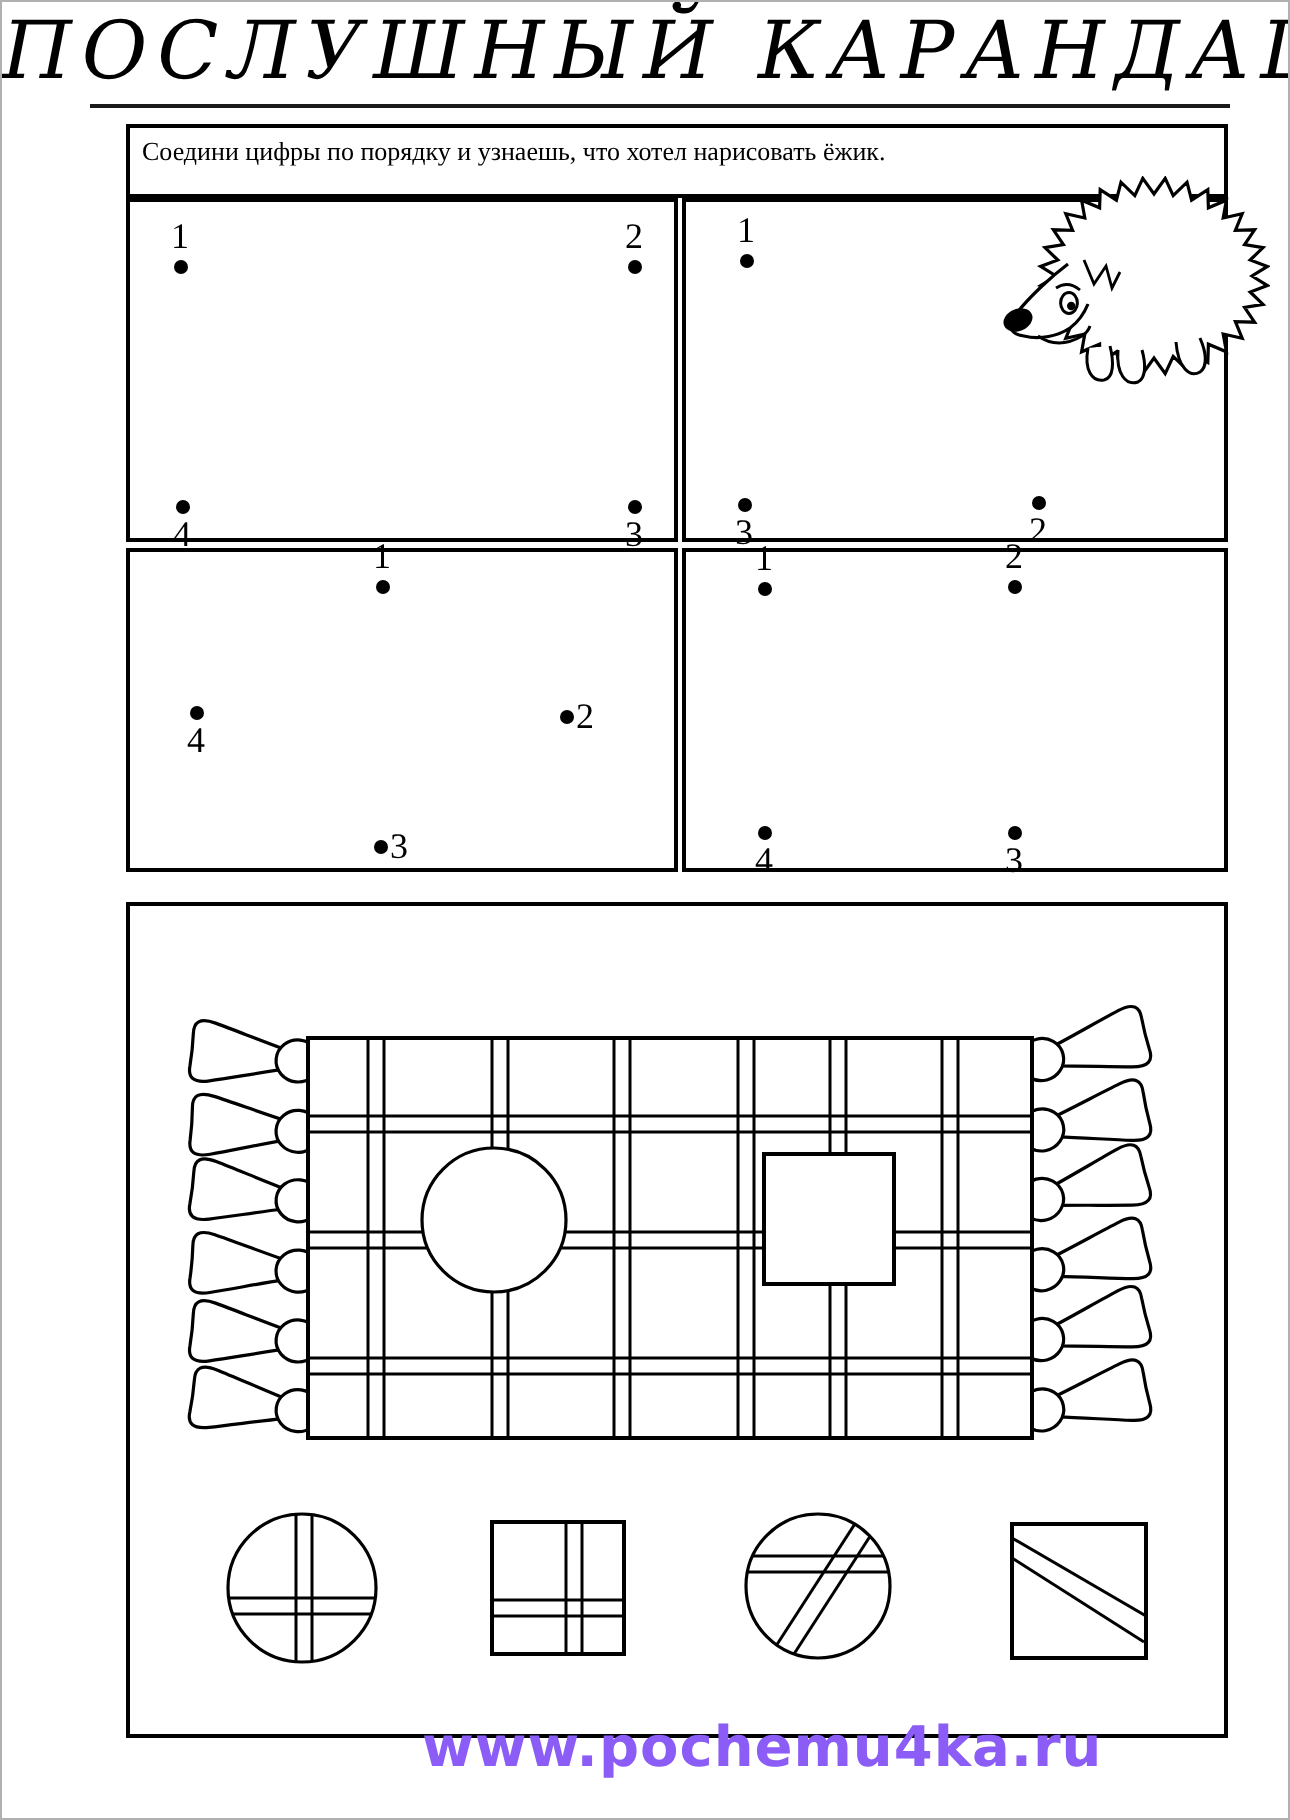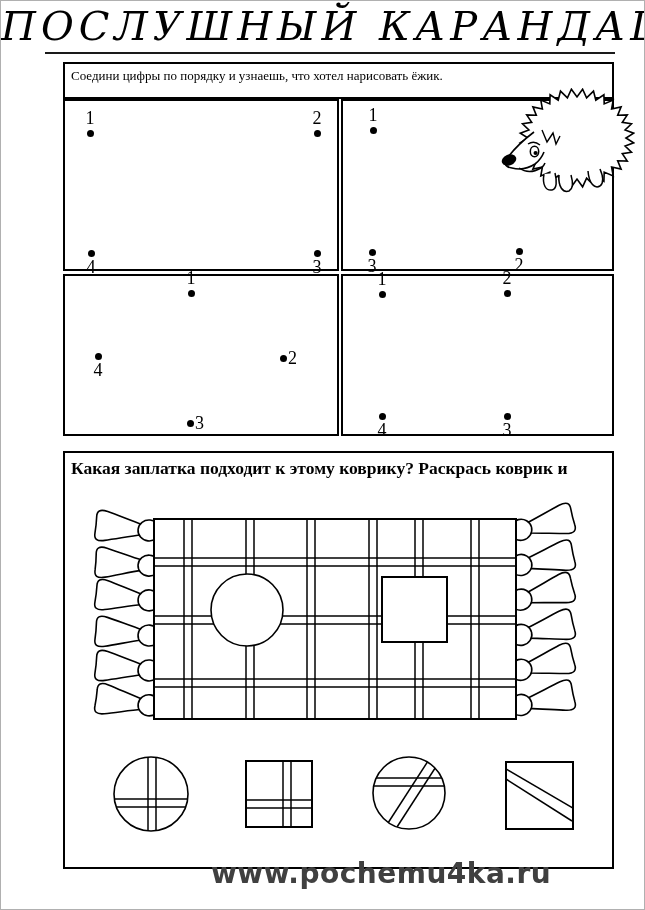--- a/index.html
+++ b/index.html
@@ -33,21 +33,21 @@
   .box2{
     position:absolute;left:62px;top:450px;width:551px;height:418px;
     border:2px solid #000;box-sizing:border-box;padding:4px 0 0 6px;
     font-weight:bold;font-size:17.5px;line-height:22px;
   }
   .svg-abs{position:absolute;}
   .hedgehog{z-index:5;}
   .watermark{
     position:absolute;left:210px;top:856px;z-index:6;
     font-family:"DejaVu Sans", sans-serif;font-weight:bold;
-    font-size:28px;letter-spacing:0.5px;color:#404040;white-space:nowrap;
+    font-size:28px;letter-spacing:0.5px;color:#8b5cf6;white-space:nowrap;
   }
 </style>
 </head>
 <body>
 
 <div class="page">
 
   <div class="title">ПОСЛУШНЫЙ КАРАНДАШ</div>
   <div class="title-rule"></div>
 
@@ -103,21 +103,20 @@
       <path d="M44,42 L49,54 L55,45 L58,56 L62,48" fill="none" stroke="#000" stroke-width="1.4"></path>
       <ellipse cx="11" cy="72" rx="7.5" ry="5.5" transform="rotate(-22 11 72)" fill="#000"></ellipse>
       <path d="M30,56 Q36,52 42,57" fill="none" stroke="#000" stroke-width="1.4"></path>
       <ellipse cx="36.5" cy="63.5" rx="4.2" ry="5.2" fill="#fff" stroke="#000" stroke-width="1.5"></ellipse>
       <circle cx="37.6" cy="65" r="2.1" fill="#000"></circle>
       <path d="M21,80 Q31,87 43,80 Q46,78 47,75" fill="none" stroke="#000" stroke-width="1.5"></path>
     </g>
   </svg>
 
   <div class="box2">
-    <div>Какая заплатка подходит к этому коврику? Раскрась коврик и</div>
   </div>
 
   <svg class="svg-abs" style="left:80px;top:500px;" width="510" height="235" viewBox="80 500 510 235">
       <g transform="translate(153,530) rotate(6)">
         <path d="M-12,-5 C-24,-8 -38,-12 -48,-14.5 C-56,-16.5 -59,-14 -58.5,-8 C-58.2,-3 -58.2,3 -58.5,8 C-59,14 -56,16.5 -48,14.5 C-38,12 -24,8 -12,5 Z" fill="#fff" stroke="#000" stroke-width="1.6"></path>
         <ellipse cx="-5" cy="0" rx="11" ry="10.5" fill="#fff" stroke="#000" stroke-width="1.6"></ellipse>
       </g>
       <g transform="translate(515,530) rotate(-14) scale(-1,1)">
         <path d="M-12,-5 C-24,-8 -38,-12 -48,-14.5 C-56,-16.5 -59,-14 -58.5,-8 C-58.2,-3 -58.2,3 -58.5,8 C-59,14 -56,16.5 -48,14.5 C-38,12 -24,8 -12,5 Z" fill="#fff" stroke="#000" stroke-width="1.6"></path>
         <ellipse cx="-5" cy="0" rx="11" ry="10.5" fill="#fff" stroke="#000" stroke-width="1.6"></ellipse>

